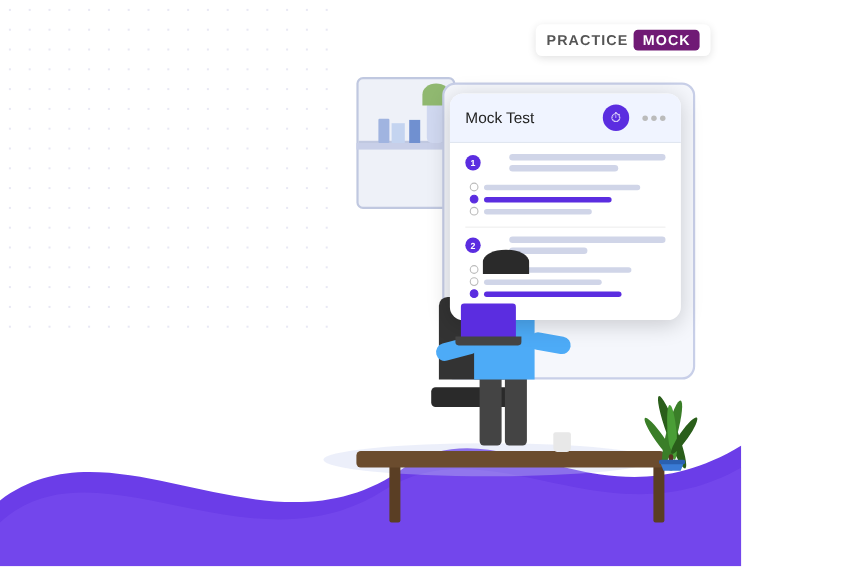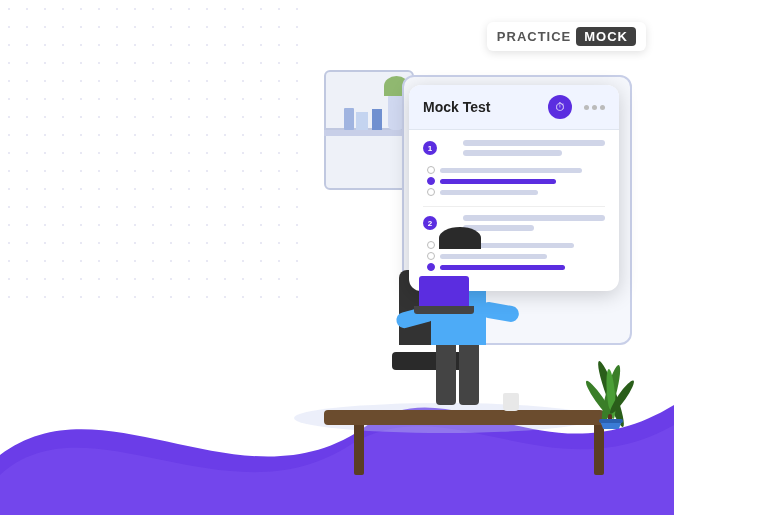--- a/index.html
+++ b/index.html
@@ -59,21 +59,21 @@
 
     .logo-practice {
       font-size: 13px;
       font-weight: 700;
       color: #555;
       letter-spacing: 1px;
       text-transform: uppercase;
     }
 
     .logo-mock {
-      background: #404040;
+      background: #701a75;
       color: #fff;
       font-size: 13px;
       font-weight: 800;
       letter-spacing: 1px;
       text-transform: uppercase;
       border-radius: 4px;
       padding: 2px 8px;
       margin-left: 5px;
     }
 
@@ -110,21 +110,21 @@
       background: #f0f4ff;
       padding: 10px 14px;
       display: flex;
       align-items: center;
       justify-content: space-between;
       border-bottom: 1px solid #e0e6f0;
     }
 
     .mock-card-title {
       font-size: 14px;
-      font-weight: 700;
+      font-weight: 400;
       color: #222;
     }
 
     .mock-card-clock {
       width: 24px;
       height: 24px;
       border-radius: 50%;
       background: #5b2de0;
       display: flex;
       align-items: center;

